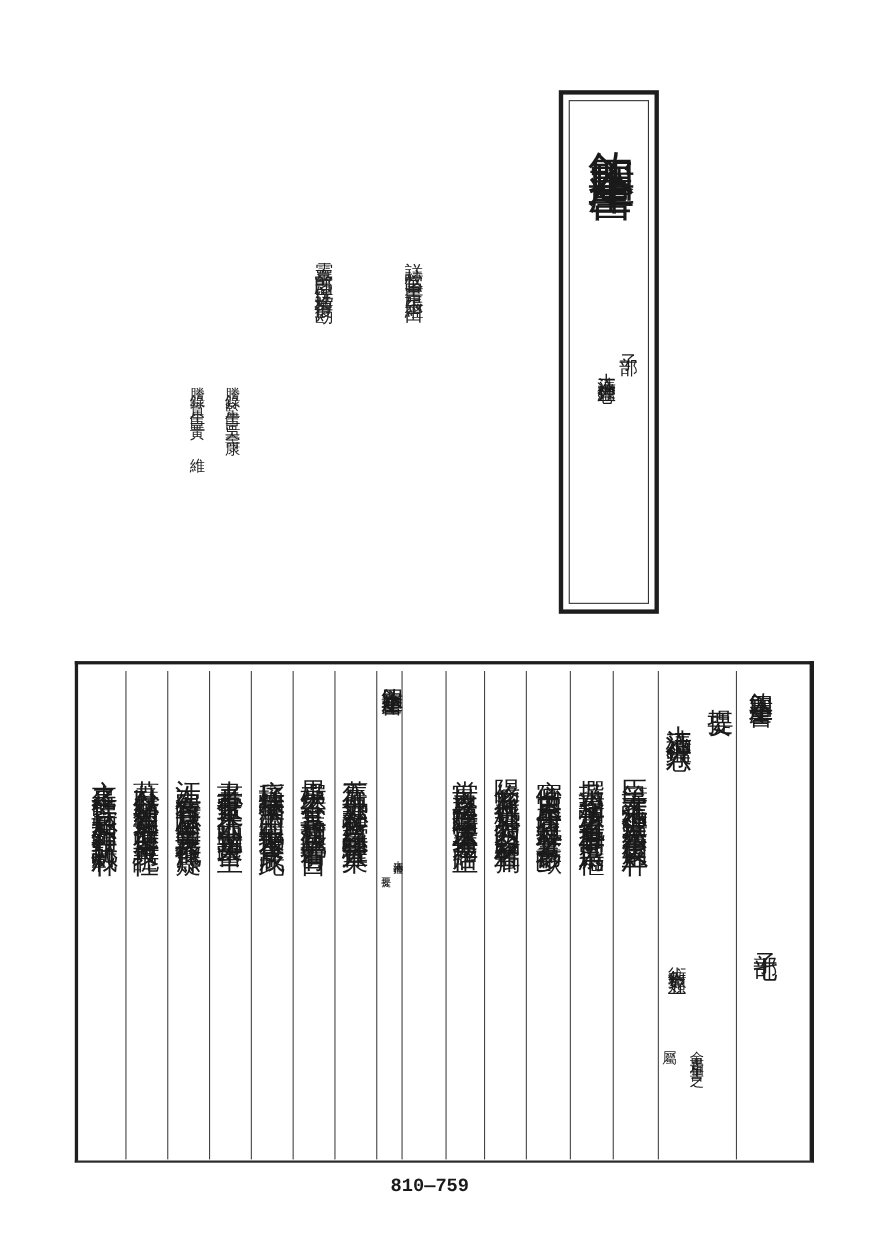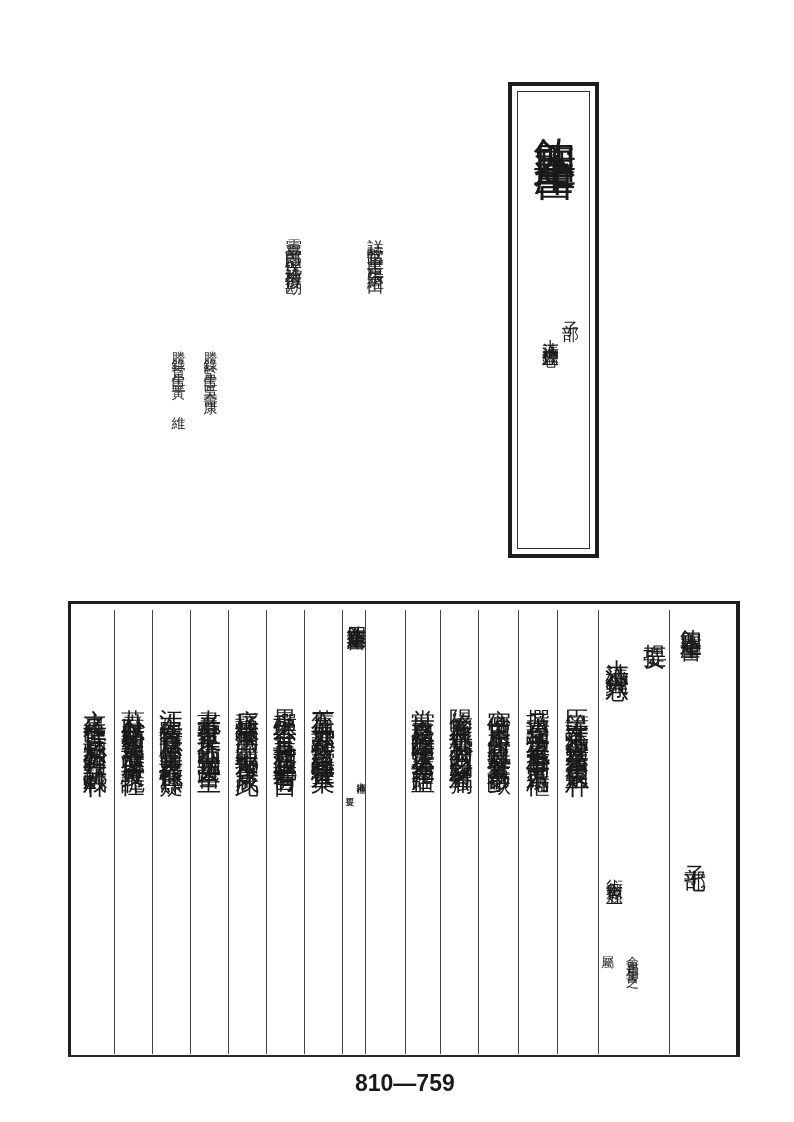--- a/index.html
+++ b/index.html
@@ -21,22 +21,22 @@
   .collator.small { font-size: 14px; letter-spacing: 7px; }
 
   
   .main-frame { position: absolute; left: 68px; top: 601px; width: 672px; height: 456px;
                 border-top: 3px solid #1e1e1e; border-left: 3px solid #1e1e1e; border-bottom: 2px solid #2a2a2a;
                 border-right: 4px solid #1e1e1e; box-sizing: border-box; }
   .rule { position: absolute; top: 610px; width: 1px; height: 444px; background: #444; }
   .body-col { font-size: 24px; line-height: 30px; letter-spacing: 4px; }
   .banner { font-size: 22px; letter-spacing: 2px; }
   .tiny { font-size: 9px; letter-spacing: 1px; }
-  .page-num { position: absolute; left: 355px; top: 1070px; font-family: Liberation Sans, sans-serif;
-              font-size: 23px; font-weight: bold; }
+  .page-num { position: absolute; left: 355px; top: 1070px; font-family: Liberation Mono, monospace;
+              font-size: 17px; font-weight: bold; }
 </style>
 </head>
 <body>
 
 <div class="title-slip">
   <div class="inner"></div>
   <div class="vcol title-main">欽定四庫全書</div>
   <div class="vcol title-sub1">太清神鑑卷二一</div>
   <div class="vcol title-sub2">子部</div>
 </div>

